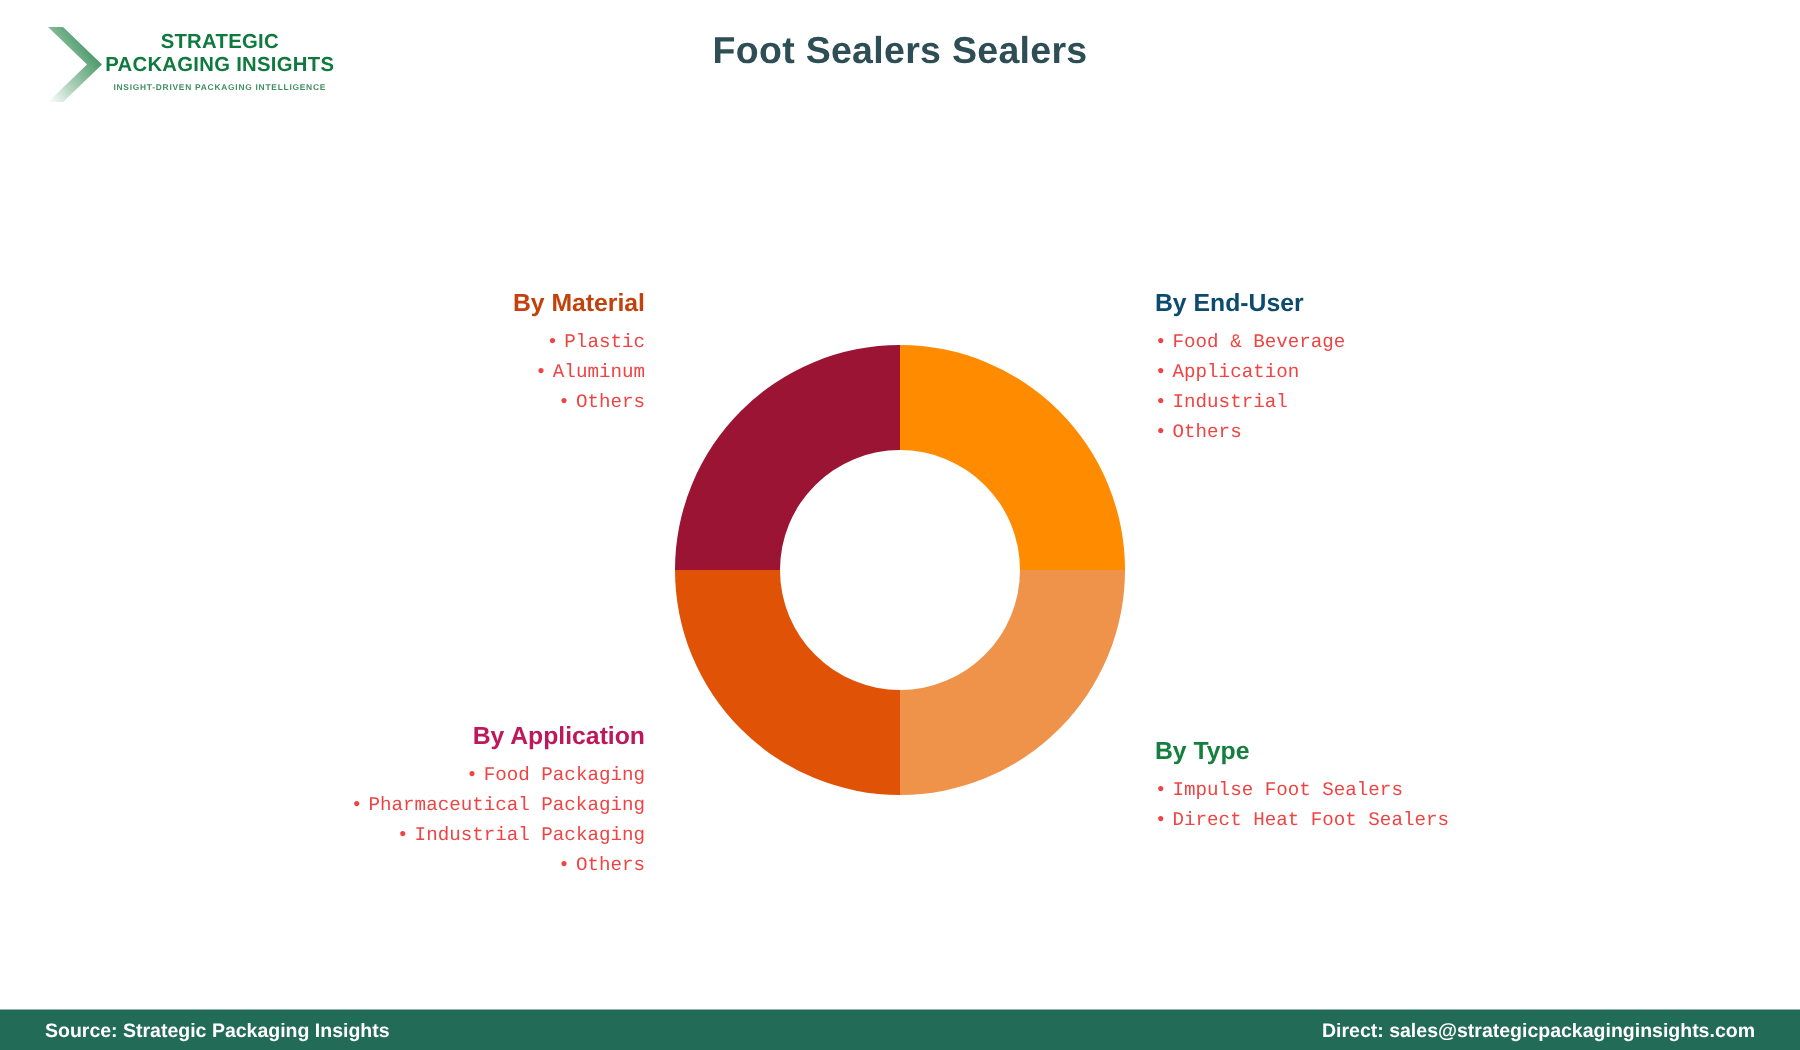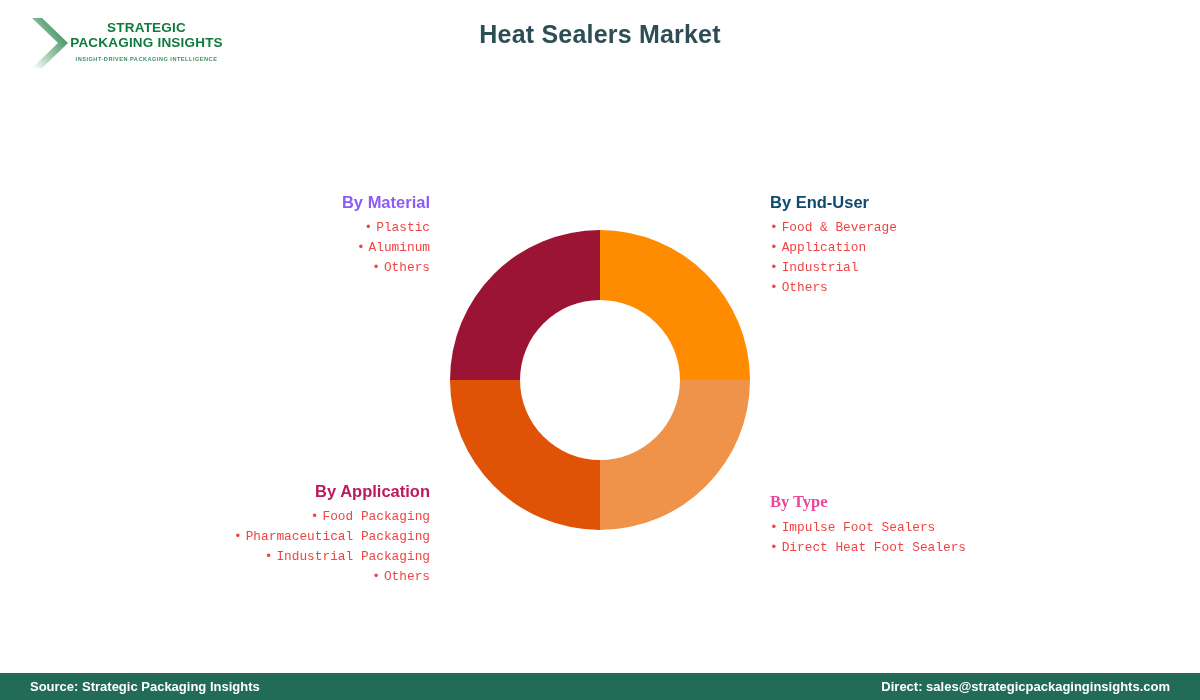--- a/index.html
+++ b/index.html
@@ -154,34 +154,34 @@
       <path d="M4 4 L30 29 L4 54 L14 54 L40 29 L14 4 Z" fill="url(#chevGrad)"></path>
     </svg>
   </div>
   <div class="logo-text">
     <div class="logo-line1">STRATEGIC</div>
     <div class="logo-line2">PACKAGING INSIGHTS</div>
     <div class="logo-tag">INSIGHT-DRIVEN PACKAGING INTELLIGENCE</div>
   </div>
 </div>
 
-<div class="page-title" style="color: rgb(45, 78, 84);">Heat Sealers Market</div>
+<div class="page-title" style="color: rgb(45, 78, 84);">Foot Sealers Sealers</div>
 
 <div class="donut-wrap">
   <svg width="300" height="300" viewBox="0 0 300 300">
 
     <path d="M150 0 A150 150 0 0 1 300 150 L230 150 A80 80 0 0 0 150 70 Z" fill="#ff8c00"></path>
     <path d="M300 150 A150 150 0 0 1 150 300 L150 230 A80 80 0 0 0 230 150 Z" fill="#f0934a"></path>
     <path d="M150 300 A150 150 0 0 1 0 150 L70 150 A80 80 0 0 0 150 230 Z" fill="#e05206"></path>
     <path d="M0 150 A150 150 0 0 1 150 0 L150 70 A80 80 0 0 0 70 150 Z" fill="#9c1434"></path>
   </svg>
 </div>
 
 <div class="seg right-align" id="seg-material">
-  <div class="seg-title" style="color: #8b5cf6;">By Material</div>
+  <div class="seg-title" style="color: #c2410c;">By Material</div>
   <ul>
     <li><span class="bul">•</span><span>Plastic</span></li>
     <li><span class="bul">•</span><span>Aluminum</span></li>
     <li><span class="bul">•</span><span>Others</span></li>
   </ul>
 </div>
 
 <div class="seg left-align" id="seg-enduser">
   <div class="seg-title" style="color: #0c4a6e;">By End-User</div>
   <ul>
@@ -196,21 +196,21 @@
   <div class="seg-title" style="color: #be185d;">By Application</div>
   <ul>
     <li><span class="bul">•</span><span>Food Packaging</span></li>
     <li><span class="bul">•</span><span>Pharmaceutical Packaging</span></li>
     <li><span class="bul">•</span><span>Industrial Packaging</span></li>
     <li><span class="bul">•</span><span>Others</span></li>
   </ul>
 </div>
 
 <div class="seg left-align" id="seg-type">
-  <div class="seg-title" style="color: #ec4899; font-family: Liberation Serif, serif;">By Type</div>
+  <div class="seg-title" style="color: #15803d;">By Type</div>
   <ul>
     <li><span class="bul">•</span><span>Impulse Foot Sealers</span></li>
     <li><span class="bul">•</span><span>Direct Heat Foot Sealers</span></li>
   </ul>
 </div>
 
 <div class="footer" style="background: rgb(34, 107, 86);">
   <span>Source: Strategic Packaging Insights</span>
   <span>Direct: sales@strategicpackaginginsights.com</span>
 </div>

